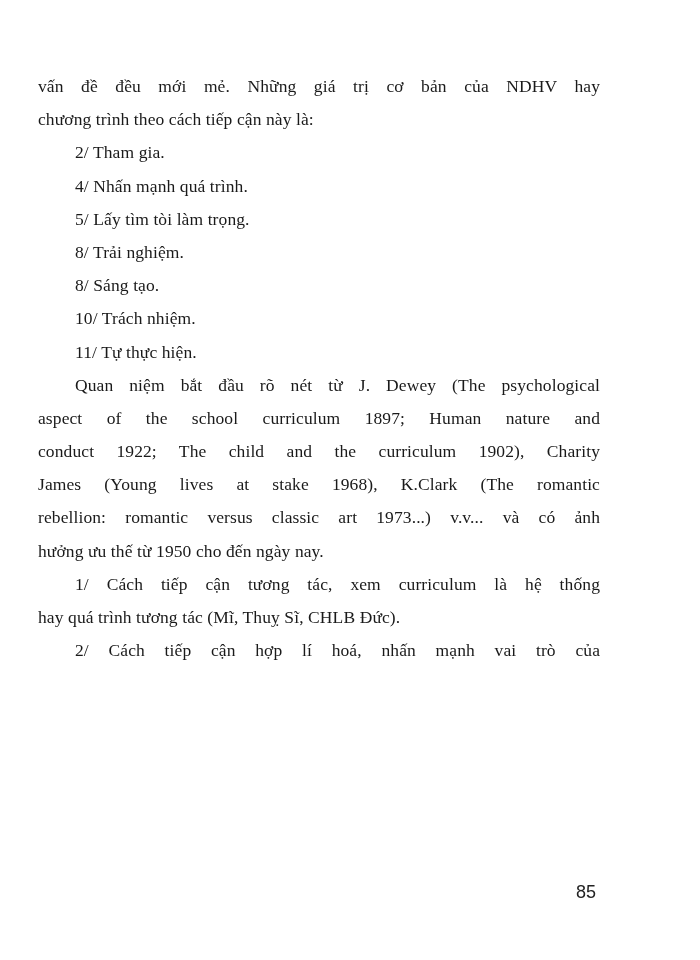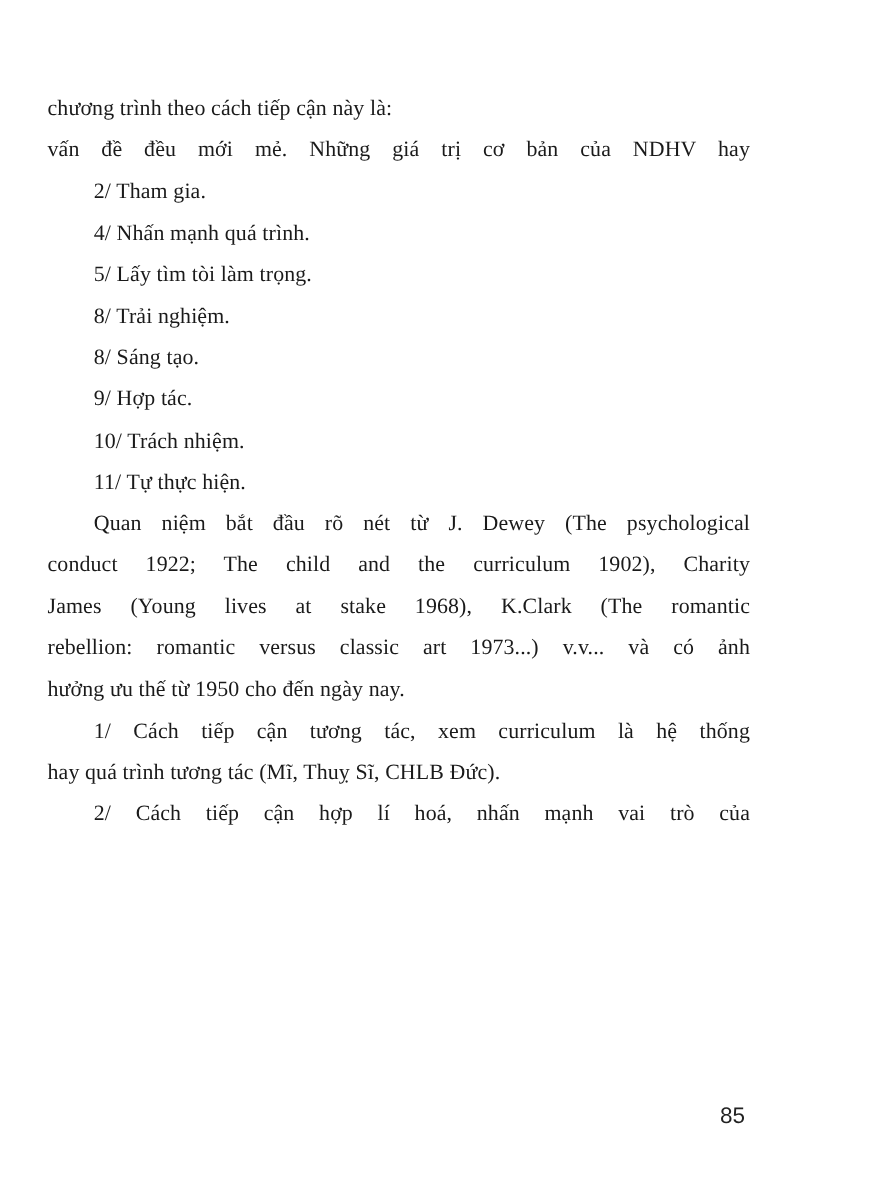--- a/index.html
+++ b/index.html
@@ -43,37 +43,37 @@
       font-family: "Liberation Sans", "DejaVu Sans", sans-serif;
       font-size: 18px;
       color: #222;
     }
   </style>
 </head>
 <body>
 
 <div class="page">
   <div>
+    <div class="line justify">vấn đề đều mới mẻ. Những giá trị cơ bản của NDHV hay</div>
     <div class="line">chương trình theo cách tiếp cận này là:</div>
-    <div class="line justify">vấn đề đều mới mẻ. Những giá trị cơ bản của NDHV hay</div>
   </div>
 
   <div>
     <div class="line indent">2/ Tham gia.</div>
     <div class="line indent">4/ Nhấn mạnh quá trình.</div>
     <div class="line indent">5/ Lấy tìm tòi làm trọng.</div>
     <div class="line indent">8/ Trải nghiệm.</div>
     <div class="line indent">8/ Sáng tạo.</div>
-    <div class="line indent">9/ Hợp tác.</div>
     <div class="line indent">10/ Trách nhiệm.</div>
     <div class="line indent">11/ Tự thực hiện.</div>
   </div>
 
   <div>
     <div class="line justify indent">Quan niệm bắt đầu rõ nét từ J. Dewey (The psychological</div>
+    <div class="line justify">aspect of the school curriculum 1897; Human nature and</div>
     <div class="line justify">conduct 1922; The child and the curriculum 1902), Charity</div>
     <div class="line justify">James (Young lives at stake 1968), K.Clark (The romantic</div>
     <div class="line justify">rebellion: romantic versus classic art 1973...) v.v... và có ảnh</div>
     <div class="line">hưởng ưu thế từ 1950 cho đến ngày nay.</div>
   </div>
 
 
   <div>
     <div class="line justify indent">1/ Cách tiếp cận tương tác, xem curriculum là hệ thống</div>
     <div class="line">hay quá trình tương tác (Mĩ, Thuỵ Sĩ, CHLB Đức).</div>

